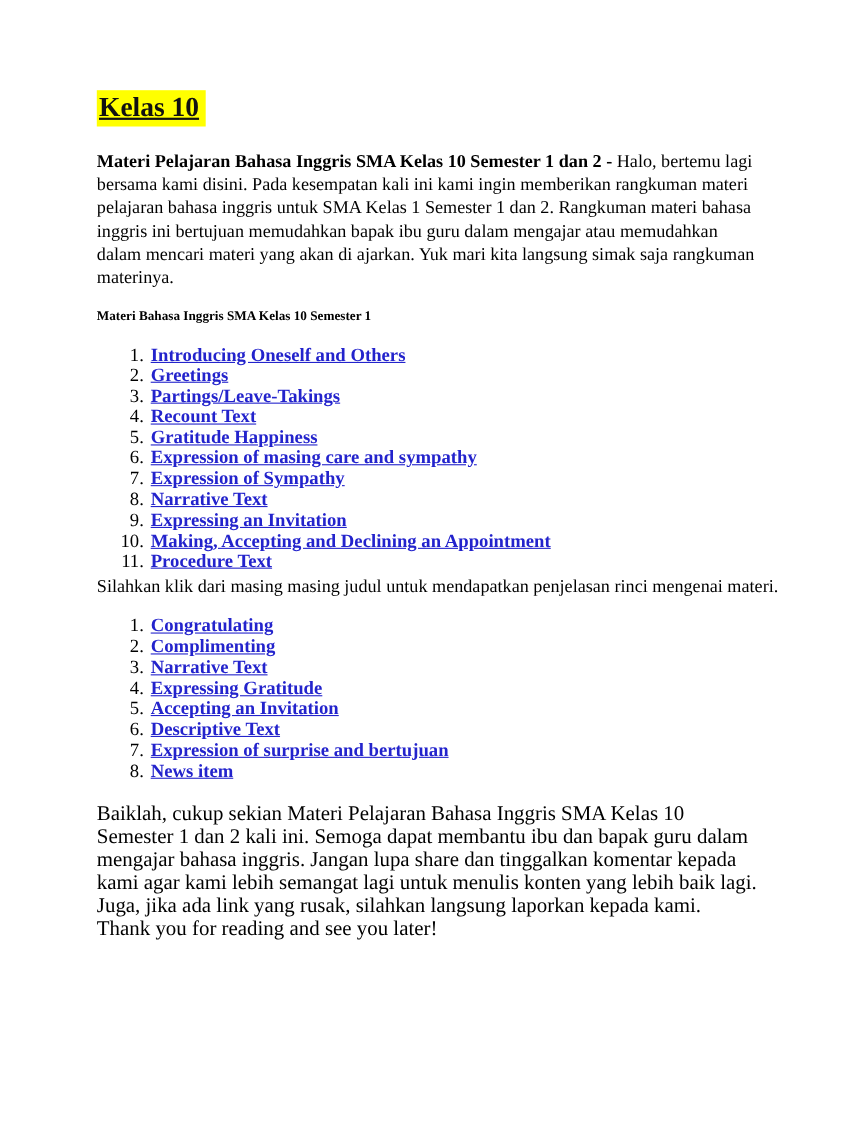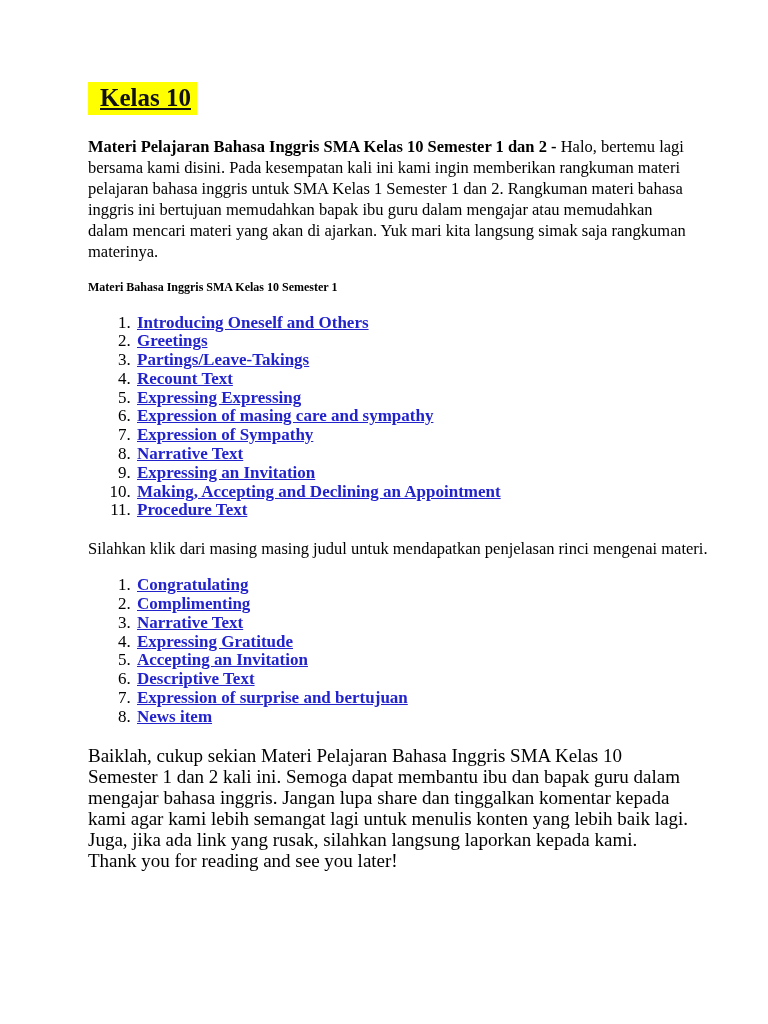--- a/index.html
+++ b/index.html
@@ -17,21 +17,21 @@
   }
   h1.title {
     margin: 0;
     font-size: 25px;
     line-height: 1.1;
     font-weight: bold;
     color: #111111;
   }
   h1.title .hl {
     background: var(--hl, #ffff00);
-    padding: 2px 6px 4px 12px;
+    padding: 2px 6px 4px 2px;
     text-decoration: underline;
   }
   p.intro {
     width: 600px;
     margin: 24px 0 16px;
     font-size: 16.5px;
     line-height: 21px;
     text-align: left;
   }
   p.intro .lead { font-weight: bold; }
@@ -51,21 +51,21 @@
     font-weight: normal;
   }
   ol.materials li { padding-left: 2px; }
   ol.materials a {
     color: var(--link, #2323cc);
     font-weight: bold;
     cursor: pointer;
   }
   p.note {
     width: 620px;
-    margin: 18px 0 0;
+    margin: 2px 0 0;
     font-size: 16.5px;
     line-height: 21px;
   }
   p.closing {
     width: 600px;
     margin: 18px 0 0;
     font-size: 19px;
     line-height: 21px;
   }
 </style>
@@ -78,21 +78,21 @@
 
   <p class="intro"><span class="lead">Materi Pelajaran Bahasa Inggris SMA Kelas 10 Semester 1 dan 2 - </span><span>Halo, bertemu lagi bersama kami disini. Pada kesempatan kali ini kami ingin memberikan rangkuman materi pelajaran bahasa inggris untuk SMA Kelas 1 Semester 1 dan 2. Rangkuman materi bahasa inggris ini bertujuan memudahkan bapak ibu guru dalam mengajar atau memudahkan dalam mencari materi yang akan di ajarkan. Yuk mari kita langsung simak saja rangkuman materinya.</span></p>
 
   <h2 class="sec sec-1">Materi Bahasa Inggris SMA Kelas 10 Semester 1</h2>
 
   <ol class="materials">
       <li><a href="#">Introducing Oneself and Others</a></li>
       <li><a href="#">Greetings</a></li>
       <li><a href="#">Partings/Leave-Takings</a></li>
       <li><a href="#">Recount Text</a></li>
-      <li><a href="#">Expressing Expressing</a></li>
+      <li><a href="#">Gratitude Happiness</a></li>
       <li><a href="#">Expression of masing care and sympathy</a></li>
       <li><a href="#">Expression of Sympathy</a></li>
       <li><a href="#">Narrative Text</a></li>
       <li><a href="#">Expressing an Invitation</a></li>
       <li><a href="#">Making, Accepting and Declining an Appointment</a></li>
       <li><a href="#">Procedure Text</a></li>
     </ol>
 
   <p class="note">Silahkan klik dari masing masing judul untuk mendapatkan penjelasan rinci mengenai materi.</p>
 

